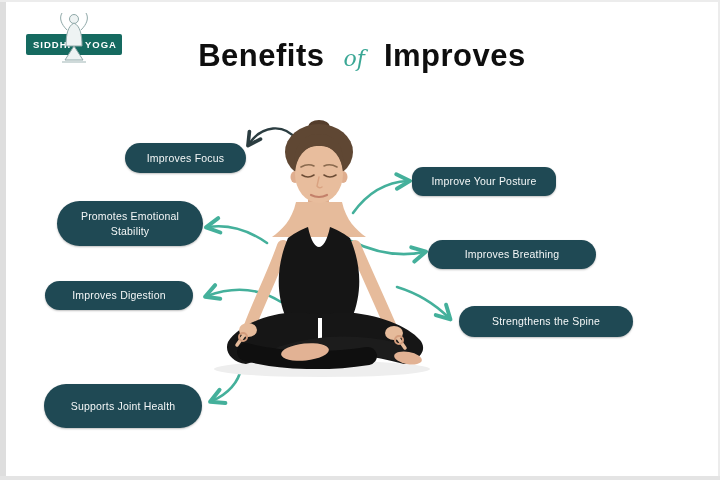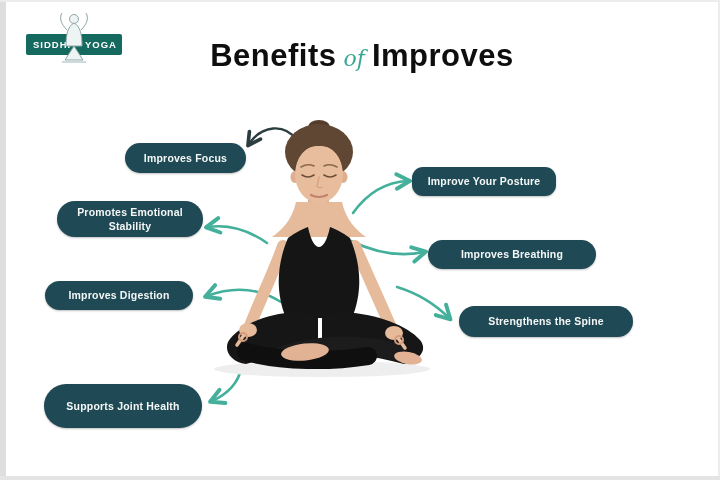--- a/index.html
+++ b/index.html
@@ -10,45 +10,45 @@
   }
   .canvas{position:absolute;left:6px;top:2px;right:2px;bottom:4px;background:#ffffff;}
   .layer{position:absolute;left:-6px;top:-2px;width:720px;height:480px;pointer-events:none;}
 
   
   .logo{position:absolute;left:18px;top:8px;width:100px;height:58px;}
 
   
   .title{
     position:absolute;left:0;right:0;top:36px;
-    display:flex;justify-content:center;align-items:baseline;gap:7px;
+    display:flex;justify-content:center;align-items:baseline;gap:19px;
   }
   .tw{
     font-size:31px;font-weight:800;color:var(--title-color,#0e0e0e);
     letter-spacing:0.5px;
   }
   .tof{
     font-family:"DejaVu Serif", serif;font-style:italic;
     font-size:22px;color:var(--accent,#3aa795);
     position:relative;top:0;font-weight:500;
   }
 
   
   .pill{
     position:absolute;
     background:var(--pill-bg,#1f4954);
     color:var(--pill-text,#f4f7f7);
     border-radius:999px;
     display:flex;align-items:center;justify-content:center;text-align:center;
-    font-size:10.5px;font-weight:bold;letter-spacing:0.2px;line-height:1.35;
+    font-size:10.5px;font-weight:normal;letter-spacing:0.2px;line-height:1.35;
     padding:6px 12px;box-sizing:border-box;
     box-shadow:0 1px 2px rgba(0,0,0,0.25);
   }
   .p1{left:119px;top:141px;width:121px;height:30px;}
-  .p2{left:51px; top:199px;width:146px;height:36px;}
+  .p2{left:51px; top:199px;width:146px;height:45px;}
   .p3{left:39px; top:279px;width:148px;height:29px;}
   .p4{left:38px; top:382px;width:158px;height:44px;}
   .p5{left:406px;top:165px;width:144px;height:29px;border-radius:11px;}
   .p6{left:422px;top:238px;width:168px;height:29px;}
   .p7{left:453px;top:304px;width:174px;height:31px;text-align:right;}
 
   
   .edge{position:absolute;background:#dedede;}
   .edge-left{left:0;top:0;width:6px;height:480px;}
   .edge-top{left:0;top:0;width:720px;height:2px;background:#ececec;}

